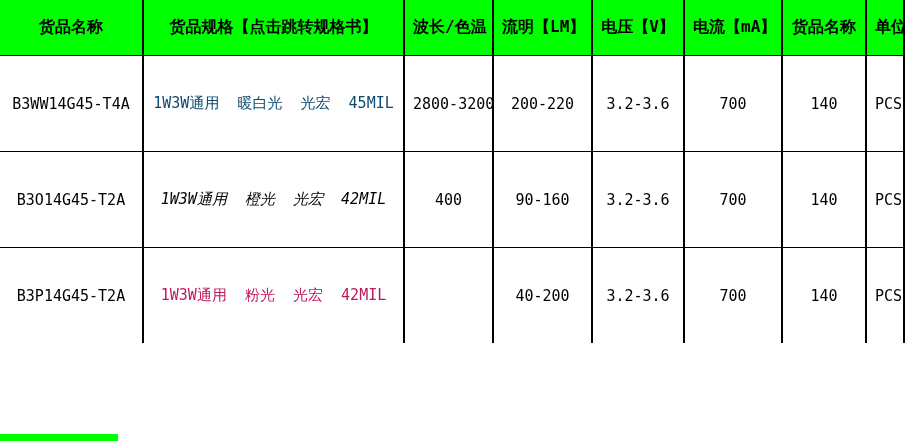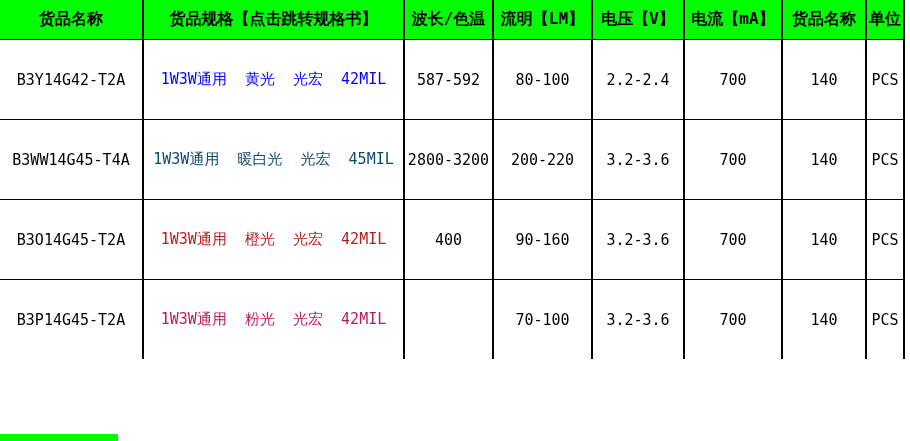--- a/index.html
+++ b/index.html
@@ -22,21 +22,21 @@
     border-collapse: collapse;
     table-layout: fixed;
     width: 904px;
   }
   .product-table th,
   .product-table td {
     border-right: 2px solid #000000;
     border-bottom: 1px solid #000000;
     text-align: center;
     vertical-align: middle;
-    padding: 0;
+    padding: 8px;
     overflow: hidden;
     white-space: pre;
   }
   .product-table thead th {
     background: #00ff00;
     font-weight: bold;
     font-size: 16px;
     height: 39px;
   }
   .product-table tbody td {
@@ -79,54 +79,44 @@
         <th>波长/色温</th>
         <th>流明【LM】</th>
         <th>电压【V】</th>
         <th>电流【mA】</th>
         <th>货品名称</th>
         <th>单位</th>
       </tr>
     </thead>
     <tbody>
       <tr>
-        <td>B3Y14G42-T2A</td>
-        <td><span class="spec-link" style="color: rgb(0, 0, 255);">1W3W通用  黄光  光宏  42MIL</span></td>
-        <td>587-592</td>
-        <td>80-100</td>
-        <td>2.2-2.4</td>
-        <td>700</td>
-        <td>140</td>
-        <td>PCS</td>
-      </tr>
-      <tr>
         <td>B3WW14G45-T4A</td>
         <td><span class="spec-link" style="color: #0c4a6e;">1W3W通用  暖白光  光宏  45MIL</span></td>
         <td>2800-3200</td>
         <td>200-220</td>
         <td>3.2-3.6</td>
         <td>700</td>
         <td>140</td>
         <td>PCS</td>
       </tr>
       <tr>
         <td>B3O14G45-T2A</td>
-        <td><span style="color: #b91c1c;">1W3W通用  橙光  光宏  42MIL</span></td>
+        <td><span style="color: #000000; font-style: italic;">1W3W通用  橙光  光宏  42MIL</span></td>
         <td>400</td>
         <td>90-160</td>
         <td>3.2-3.6</td>
         <td>700</td>
         <td>140</td>
         <td>PCS</td>
       </tr>
       <tr>
         <td>B3P14G45-T2A</td>
         <td><span style="color: #be185d;">1W3W通用  粉光  光宏  42MIL</span></td>
         <td></td>
-        <td>70-100</td>
+        <td>40-200</td>
         <td>3.2-3.6</td>
         <td>700</td>
         <td>140</td>
         <td>PCS</td>
       </tr>
     </tbody>
   </table>
   <div class="green-strip"></div>
 </div>
 

